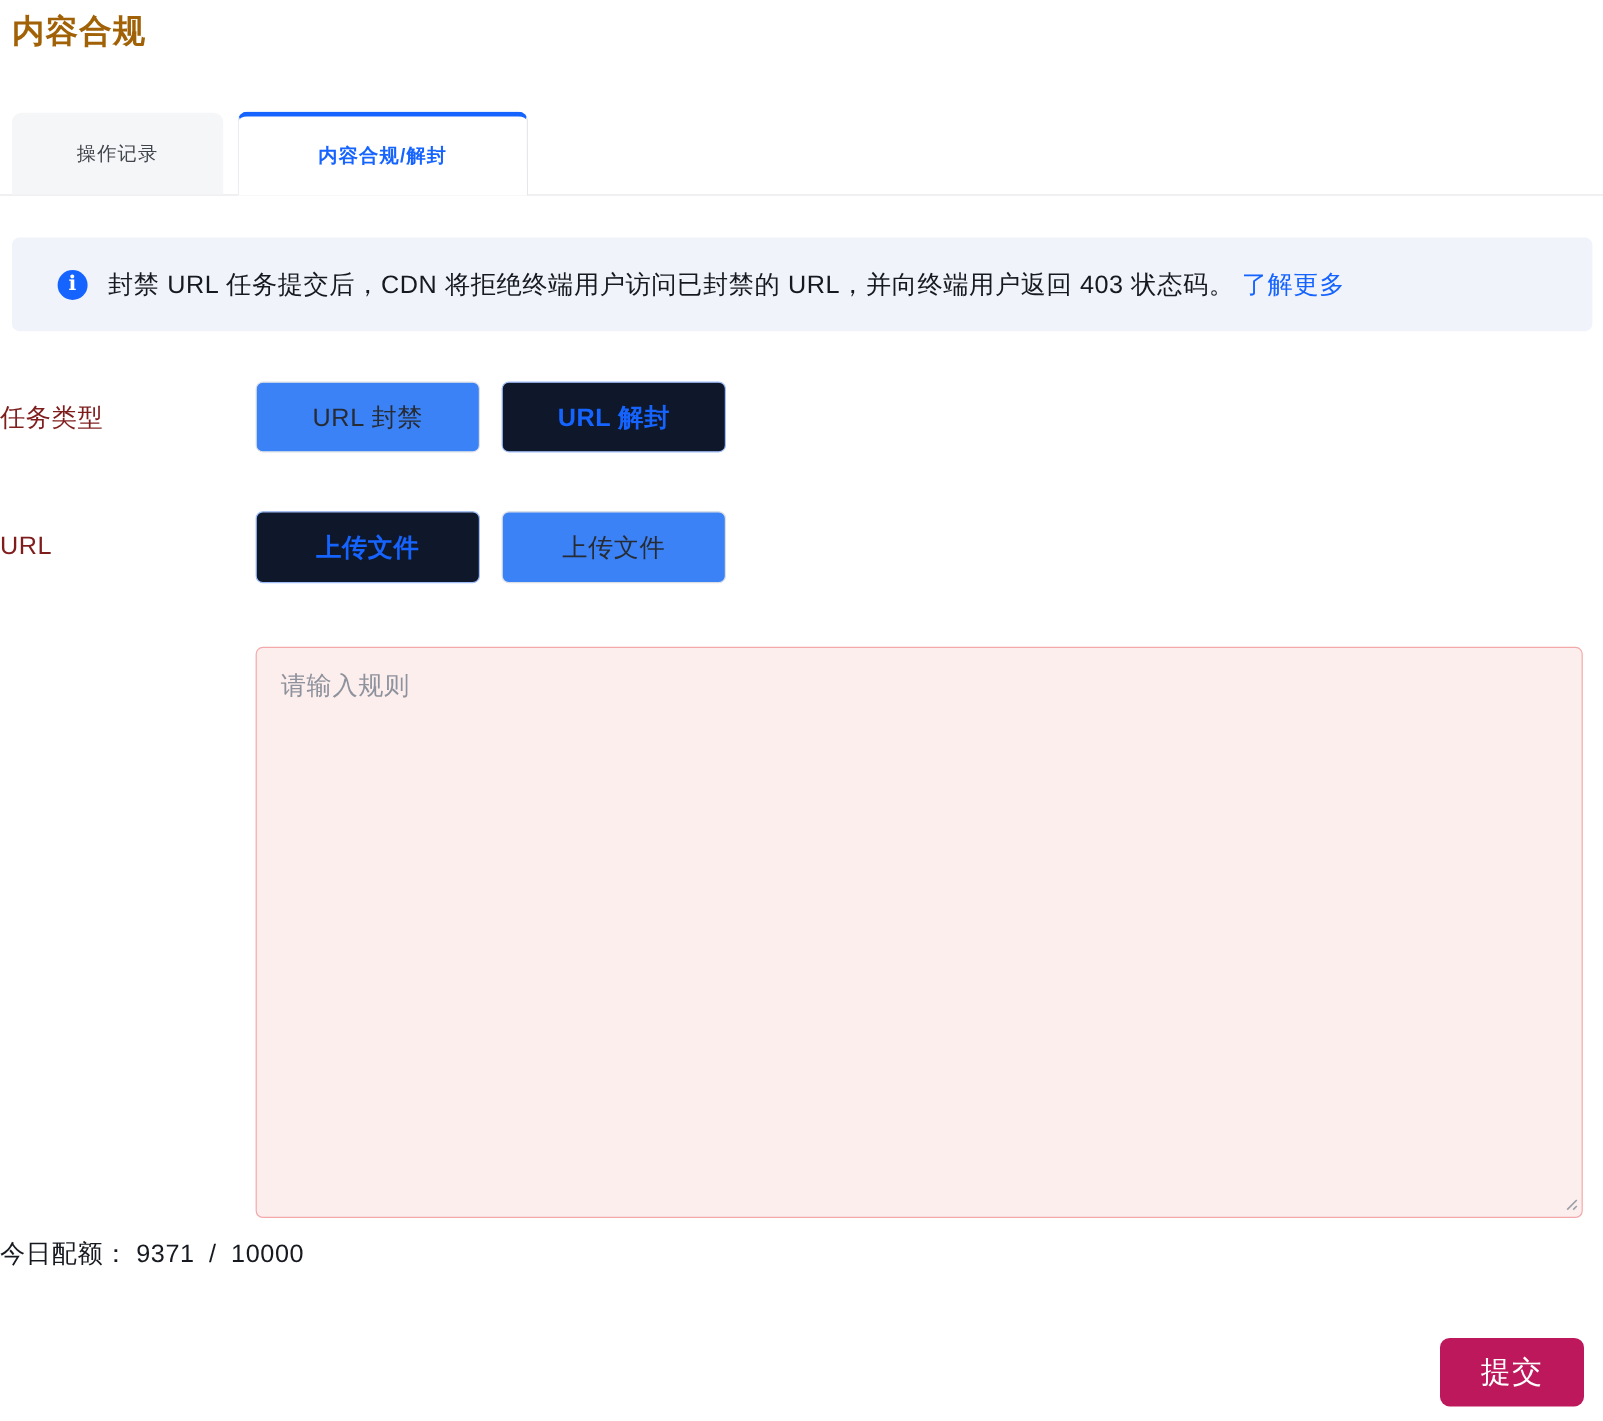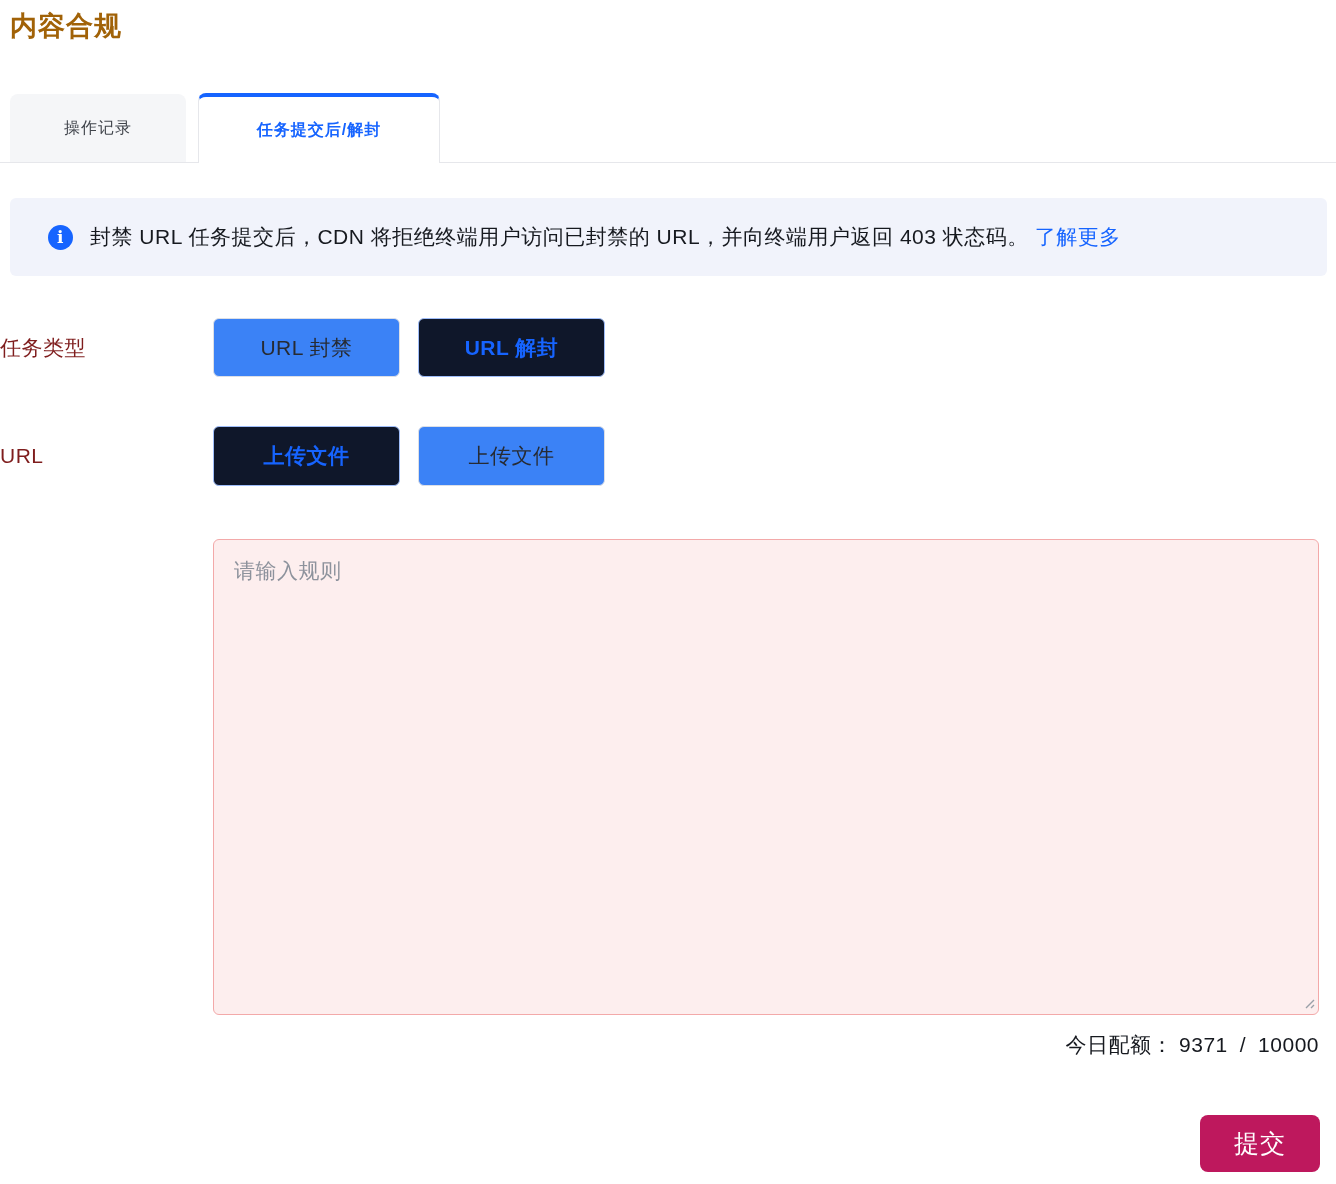--- a/index.html
+++ b/index.html
@@ -86,21 +86,21 @@
     display: block; width: 100%; height: 476px;
     background: #fdeeee; border: 1px solid #f3a9a9; border-radius: 6px;
     padding: 17px 20px; resize: none; outline: none;
     font-size: 21px; font-family: Liberation Mono, monospace; color: #1b1f26;
   }
   .rules-input::placeholder { color: #8d929c; letter-spacing: 0.5px; }
   .resize-grip { position: absolute; right: 4px; bottom: 6px; width: 15px; height: 15px; pointer-events: none; }
 
   
   .quota-row {
-    margin: 16px 17px 0 0; text-align: right;
+    margin: 16px 17px 0 0; 
     font-size: 21px; color: #16191f; letter-spacing: 0.5px;
   }
   .quota-used { margin-left: 6px; }
   .quota-sep  { margin: 0 12px; }
 
   
   .submit-row { margin: 56px 16px 0 0; text-align: right; }
   .submit-btn {
     width: 120px; height: 57px;
     background: #be185d; color: #ffffff;
@@ -114,21 +114,21 @@
 
 <div class="page">
 
   <h1 class="page-title">内容合规</h1>
 
   <div class="tab-bar">
     <div class="tab tab-inactive">
       <span>操作记录</span>
     </div>
     <div class="tab tab-active">
-      <span>任务提交后/解封</span>
+      <span>内容合规/解封</span>
     </div>
   </div>
 
   <div class="banner">
     <span class="info-icon">i</span>
     <span>封禁 URL 任务提交后，CDN 将拒绝终端用户访问已封禁的 URL，并向终端用户返回 403 状态码。</span>
     <a class="banner-link">了解更多</a>
   </div>
 
   <div class="form-row row-task">

